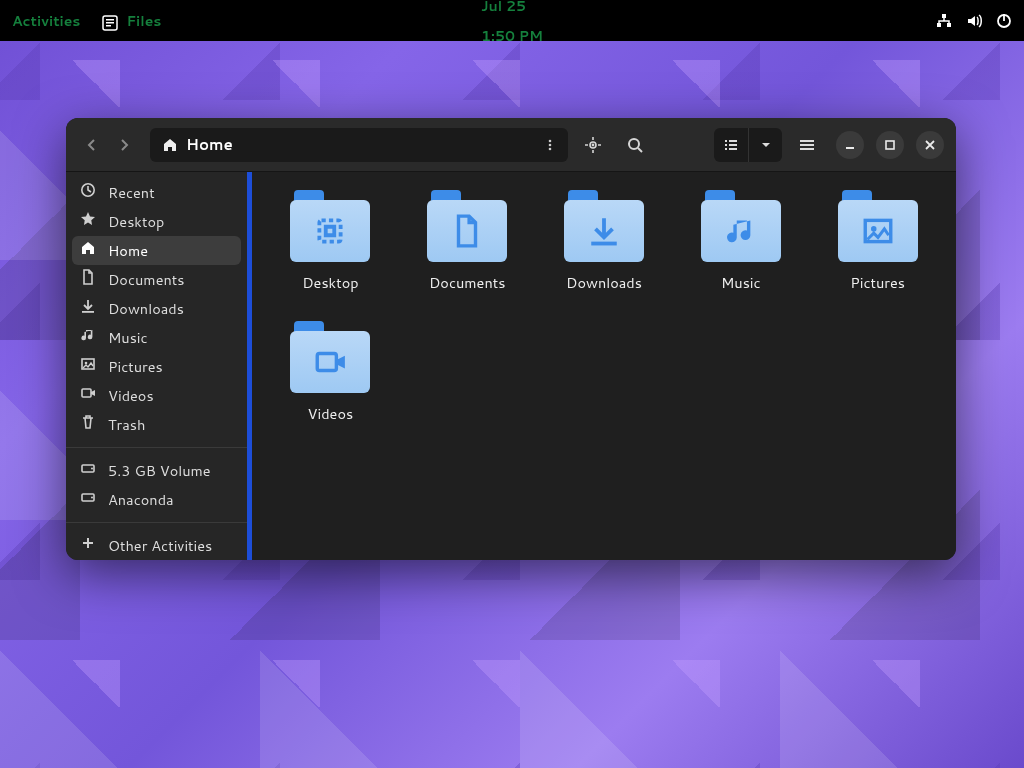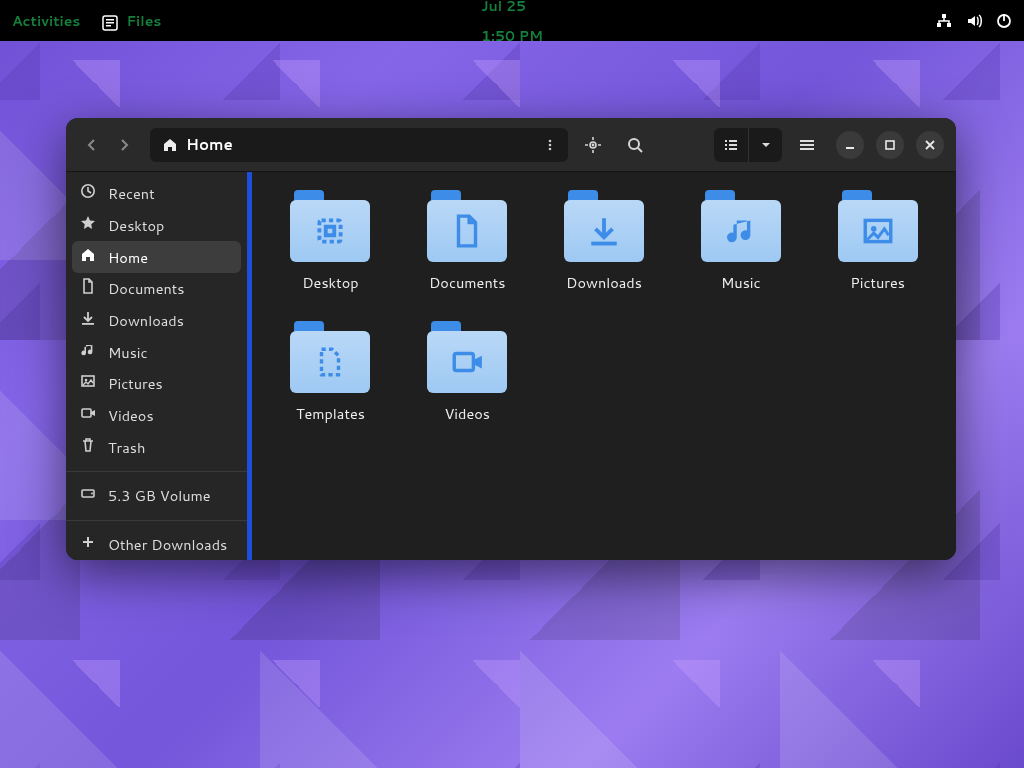--- a/index.html
+++ b/index.html
@@ -262,26 +262,33 @@
           <span>Trash</span>
         </div>
         <div class="sb-sep"></div>
         <div class="sb-item">
           <span><svg width="16" height="16" viewBox="0 0 16 16">
               <rect x="2" y="5" width="12" height="7" rx="1" fill="none" stroke="#cfcfcf" stroke-width="1.6"></rect>
               <circle cx="12" cy="8.5" r="1" fill="#cfcfcf"></circle>
             </svg></span>
           <span>5.3 GB Volume</span>
         </div>
+        <div class="sb-item">
+          <span><svg width="16" height="16" viewBox="0 0 16 16">
+              <rect x="2" y="5" width="12" height="7" rx="1" fill="none" stroke="#cfcfcf" stroke-width="1.6"></rect>
+              <circle cx="12" cy="8.5" r="1" fill="#cfcfcf"></circle>
+            </svg></span>
+          <span>Anaconda</span>
+        </div>
         <div class="sb-sep"></div>
         <div class="sb-item">
           <span><svg width="16" height="16" viewBox="0 0 16 16">
               <path d="M8 3v10M3 8h10" stroke="#cfcfcf" stroke-width="2"></path>
             </svg></span>
-          <span>Other Downloads</span>
+          <span>Other Activities</span>
         </div>
       </div>
     <div class="content">
       <div class="grid" id="grid">
           <div class="folder">
     <div class="folder-icon">
       <div class="tab"></div>
       <div class="body">
                 <svg width="34" height="34" viewBox="0 0 16 16">
                   <rect x="3" y="3" width="10" height="10" rx="1" fill="none" stroke="#3d8ce8" stroke-width="1.8" stroke-dasharray="2 1.5"></rect>
@@ -337,31 +344,20 @@
                 </svg>
               </div>
     </div>
     <span>Pictures</span>
           </div>
           <div class="folder">
     <div class="folder-icon">
       <div class="tab"></div>
       <div class="body">
                 <svg width="34" height="34" viewBox="0 0 16 16">
-                  <path d="M4 2h5l3 3v9H4z" fill="none" stroke="#3d8ce8" stroke-width="1.6" stroke-dasharray="2 1.5"></path>
-                </svg>
-              </div>
-    </div>
-    <span>Templates</span>
-          </div>
-          <div class="folder">
-    <div class="folder-icon">
-      <div class="tab"></div>
-      <div class="body">
-                <svg width="34" height="34" viewBox="0 0 16 16">
                   <rect x="2" y="4" width="9" height="8" rx="1" fill="none" stroke="#3d8ce8" stroke-width="1.6"></rect>
                   <path d="M11 7l4-2v6l-4-2z" fill="#3d8ce8"></path>
                 </svg>
               </div>
     </div>
     <span>Videos</span>
           </div>
         </div>
     </div>
   </div>

